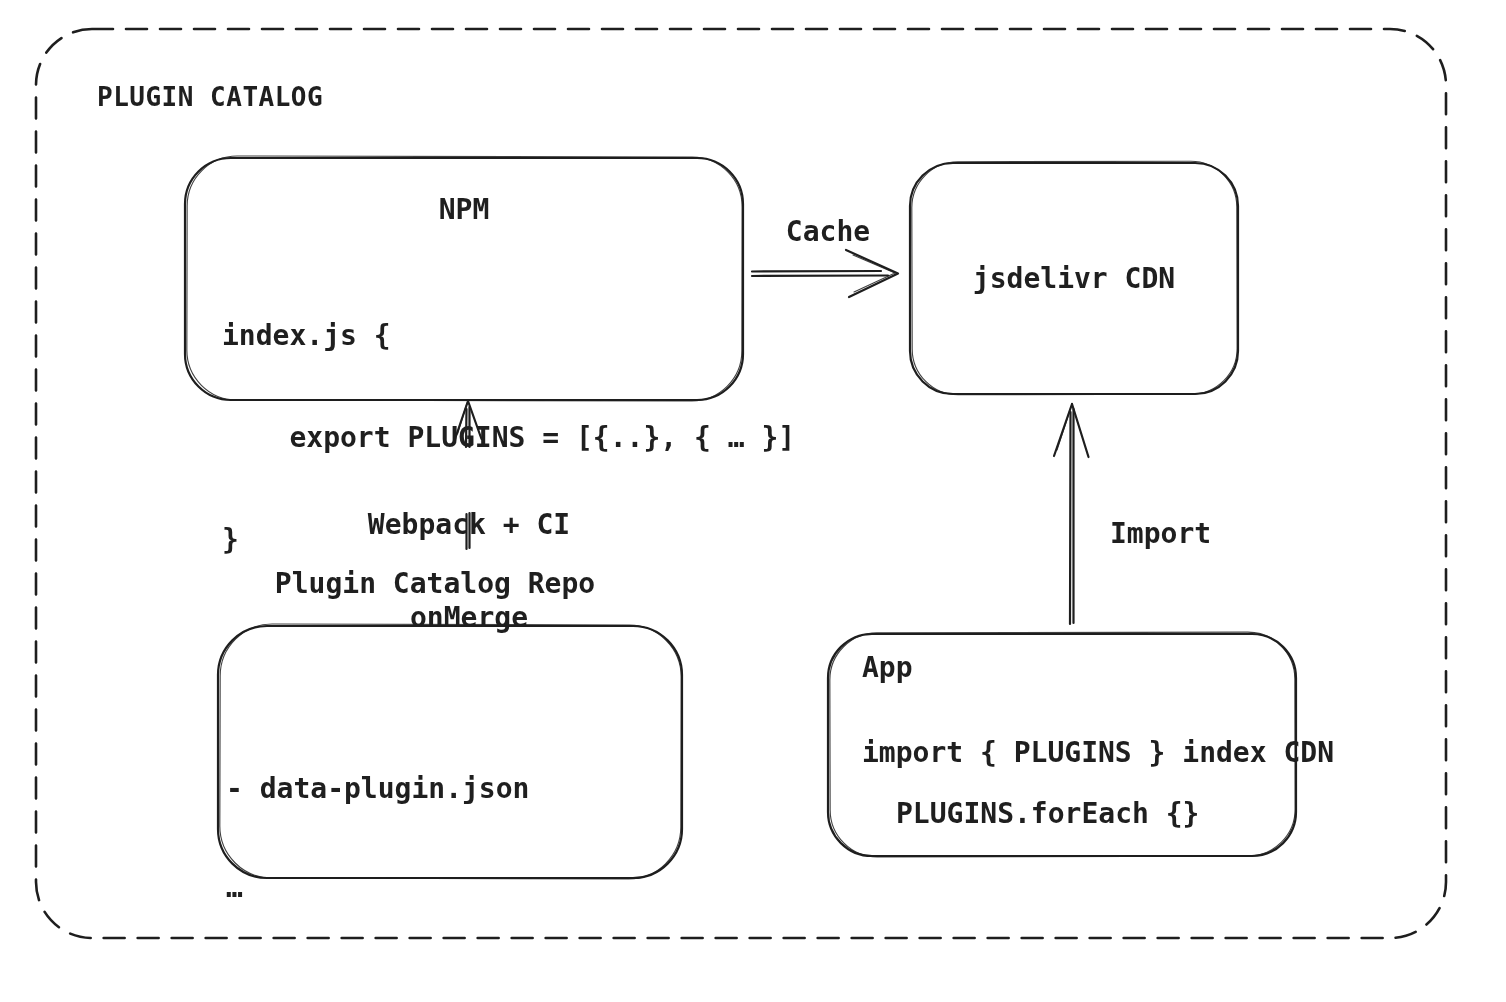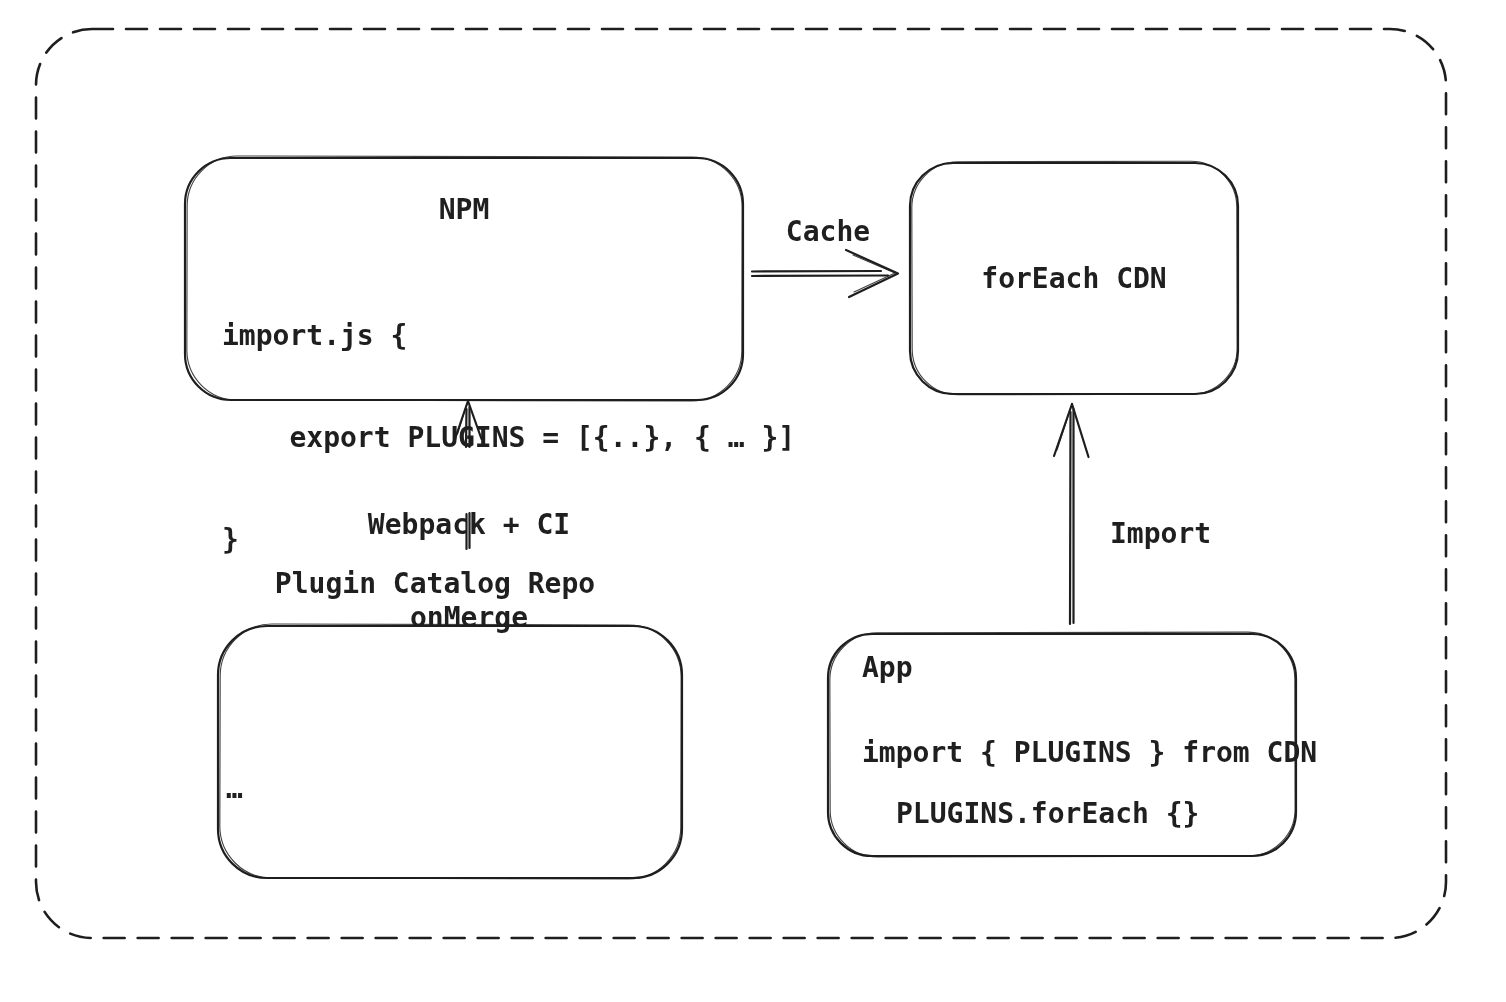--- a/index.html
+++ b/index.html
@@ -94,41 +94,43 @@
 
     <g class="sketch">
       <path d="M1070.5 412 L1070 624"></path>
       <path d="M1073.5 409 L1073.5 623"></path>
       <path d="M1072 404 L1054 456"></path>
       <path d="M1072 404 L1088.5 457"></path>
       <path class="pass2" d="M1071 407 L1057 450"></path>
     </g>
   </svg>
 
+  <div class="label title" style="left:97px; top:82px;">PLUGIN CATALOG</div>
 
   <div class="label center" style="left:464px; top:194px;">NPM</div>
   <div class="label code" style="left:222px; top:251px;">
-    <div>import.js {</div>
+    <div>index.js {</div>
     <div>    export PLUGINS = [{..}, { … }]</div>
     <div>}</div>
   </div>
 
   <div class="label center" style="left:828px; top:216px;">Cache</div>
 
-  <div class="label center" style="left:1074px; top:263px;">forEach CDN</div>
+  <div class="label center" style="left:1074px; top:263px;">jsdelivr CDN</div>
 
   <div class="label center" style="left:435px; top:568px;">Plugin Catalog Repo</div>
 
   <div class="label center" style="left:469px; top:447px;">
     <div>Webpack + CI</div>
     <div>onMerge</div>
   </div>
   <div class="label files" style="left:226px; top:706px;">
+    <div>- data-plugin.json</div>
     <div>…</div>
   </div>
 
   <div class="label" style="left:1110px; top:518px;">Import</div>
 
   <div class="label" style="left:862px; top:652px;">App</div>
-  <div class="label" style="left:862px; top:737px;">import { PLUGINS } from CDN</div>
+  <div class="label" style="left:862px; top:737px;">import { PLUGINS } index CDN</div>
   <div class="label" style="left:896px; top:798px;">PLUGINS.forEach {}</div>
 
 </div>
 
 </body></html>

